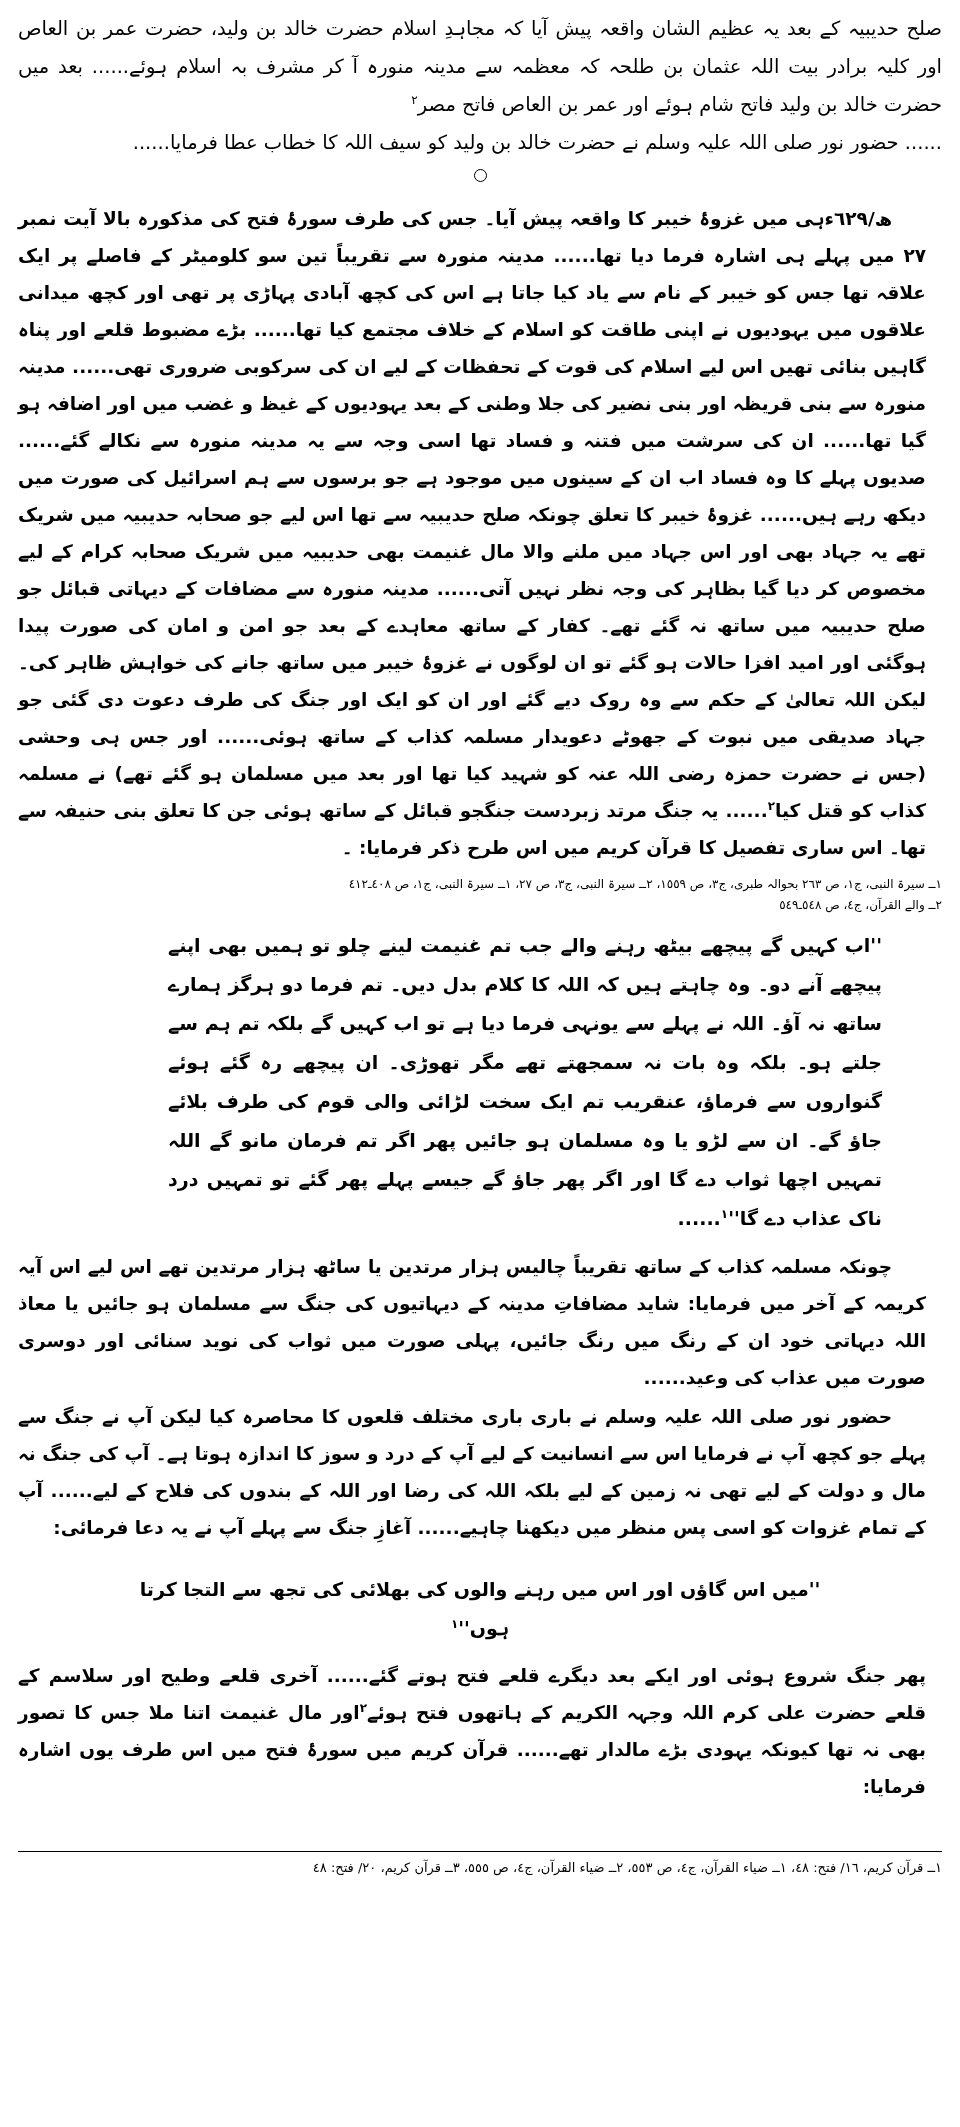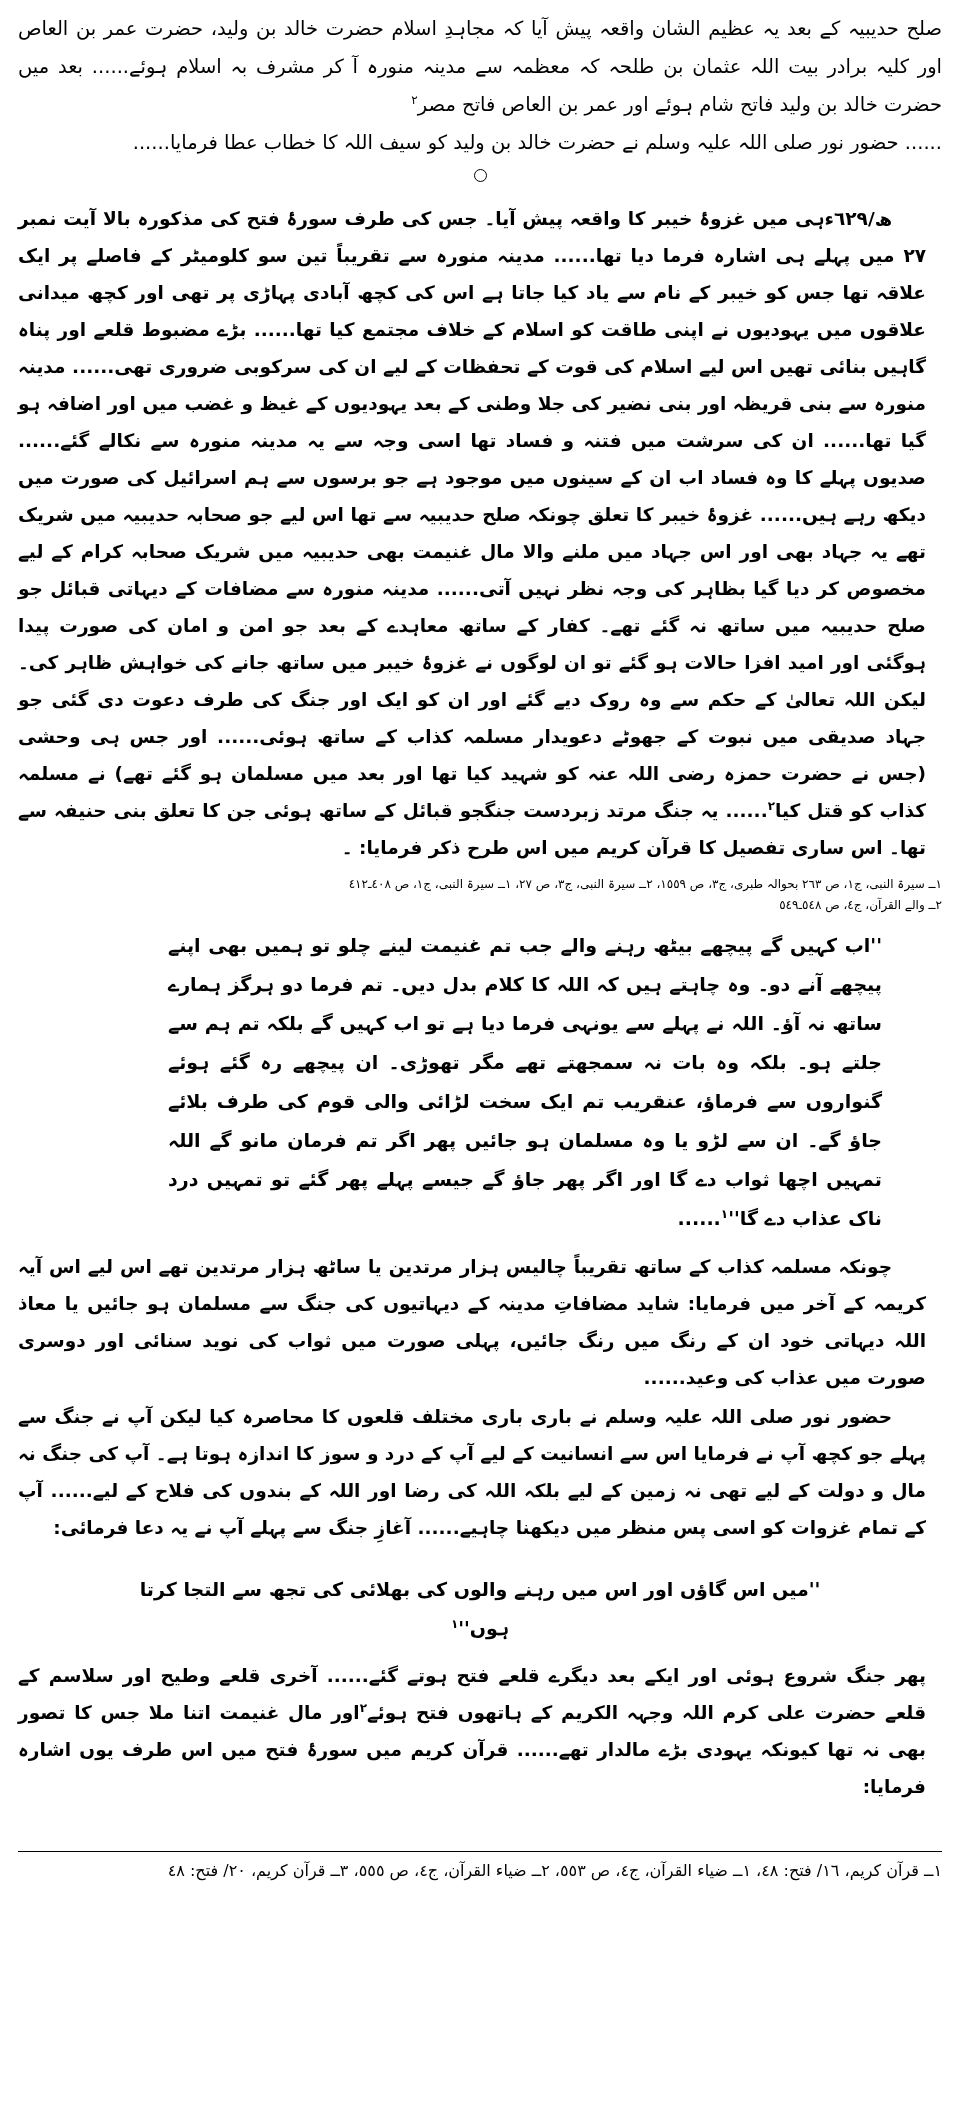--- a/index.html
+++ b/index.html
@@ -102,21 +102,21 @@
   .foot {
     margin-top: 14px;
     padding-top: 4px;
   }
   .foot .rule {
     border-top: 1.3px solid #000;
     width: 100%;
     margin: 0 0 5px 0;
   }
   .foot-line {
-    font-size: 16px;
+    font-size: 13px;
     line-height: 1.7;
     text-align: right;
     direction: rtl;
   }
   .spacer-md { height: 16px; }
   .spacer-lg { height: 26px; }
 </style>
 </head>
 <body>
 

